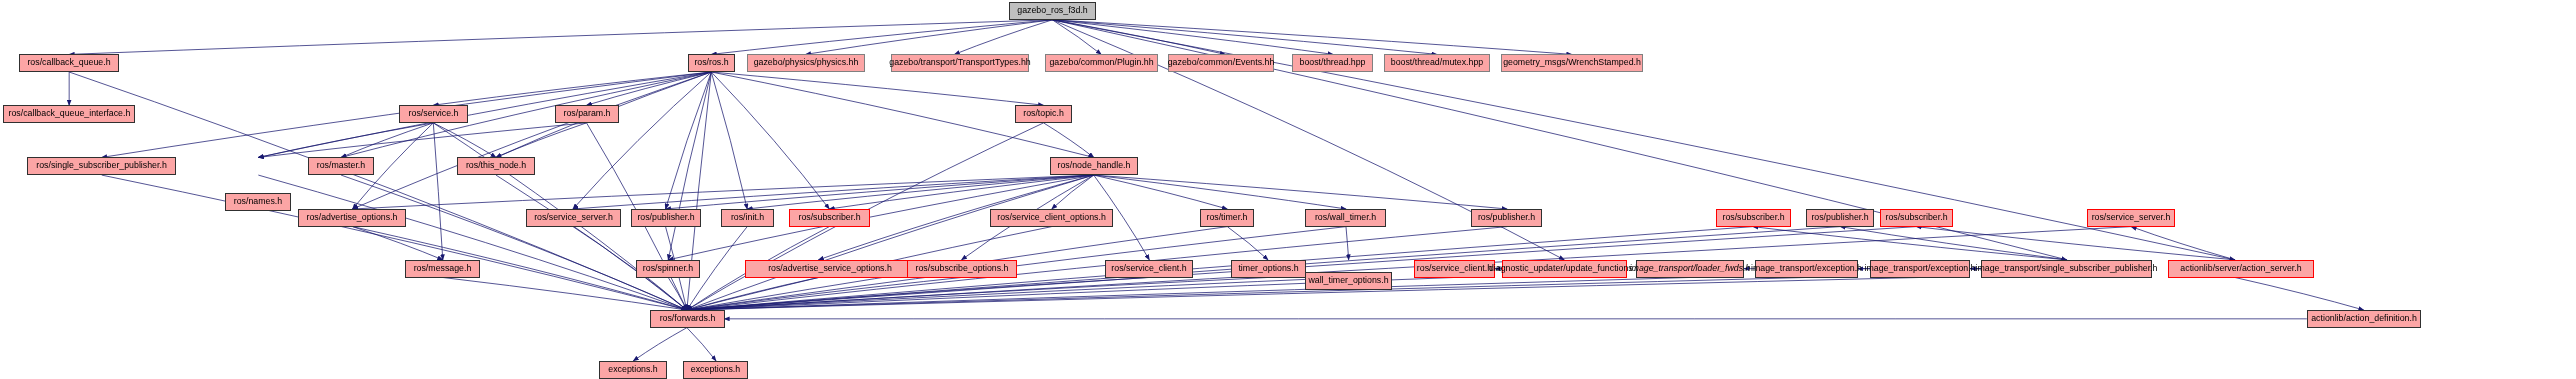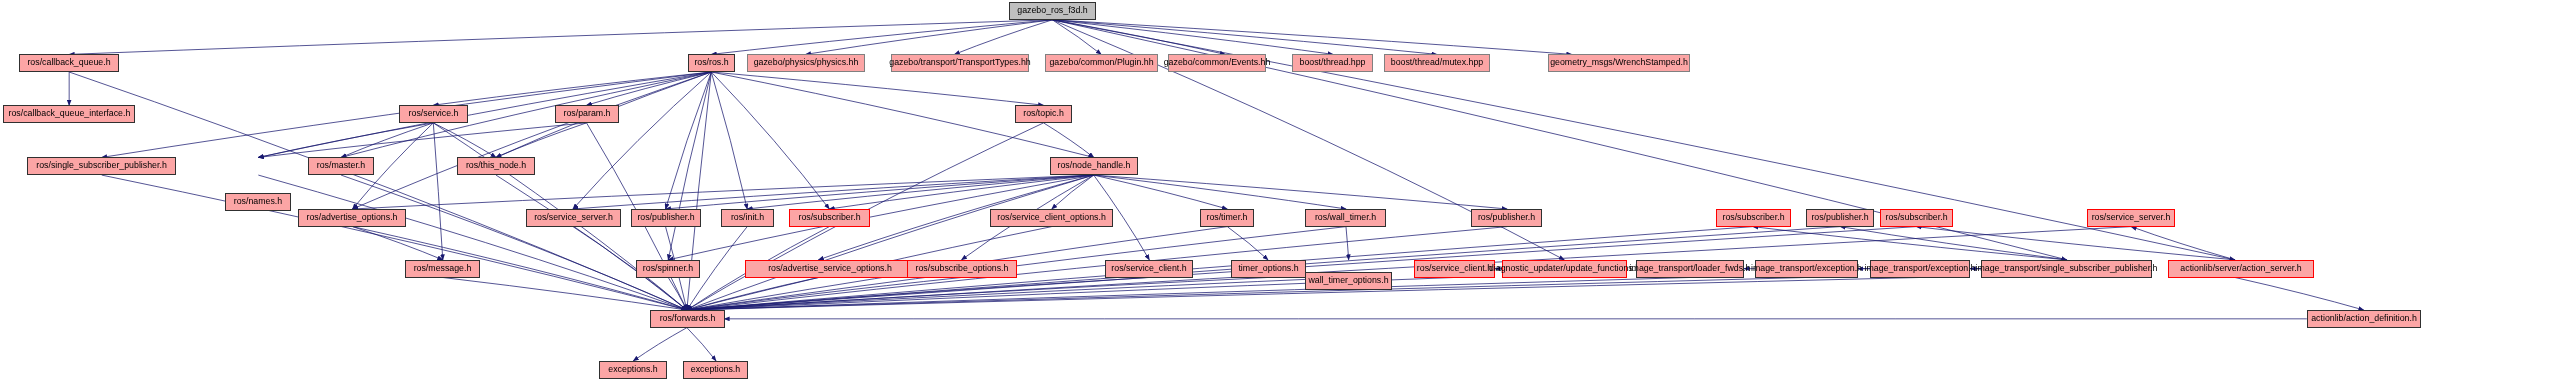--- a/index.html
+++ b/index.html
@@ -141,24 +141,24 @@
         <path d="M3402,470 Q2175,470 1068,470" fill="none" stroke="#191970" stroke-width="1.1" marker-end="url(#arrow)"></path>
       </g>
   </svg>
   <div id="nodes-layer">
       <div class="node root" style="left: 1009px; top: 2px; width: 87px;">gazebo_ros_f3d.h</div>
       <div class="node black" style="left: 19px; top: 54px; width: 100px;">ros/callback_queue.h</div>
       <div class="node black" style="left: 688px; top: 54px; width: 47px;">ros/ros.h</div>
       <div class="node " style="left: 747px; top: 54px; width: 118px;">gazebo/physics/physics.hh</div>
       <div class="node " style="left: 875px; top: 54px; width: 138px; margin-left: 16px;">gazebo/transport/TransportTypes.hh</div>
       <div class="node " style="left: 1045px; top: 54px; width: 113px;">gazebo/common/Plugin.hh</div>
-      <div class="node " style="left: 1168px; top: 54px; width: 98px;">gazebo/common/Events.hh</div>
+      <div class="node " style="left: 1168px; top: 54px; width: 106px;">gazebo/common/Events.hh</div>
       <div class="node " style="left: 1292px; top: 54px; width: 81px;">boost/thread.hpp</div>
       <div class="node " style="left: 1384px; top: 54px; width: 106px;">boost/thread/mutex.hpp</div>
-      <div class="node " style="left: 1501px; top: 54px; width: 142px; margin-left: 47px;">geometry_msgs/WrenchStamped.h</div>
+      <div class="node " style="left: 1501px; top: 54px; width: 142px;">geometry_msgs/WrenchStamped.h</div>
       <div class="node black" style="left: 3.4px; top: 105px; width: 132px;">ros/callback_queue_interface.h</div>
       <div class="node black" style="left: 399px; top: 105px; width: 69px;">ros/service.h</div>
       <div class="node black" style="left: 555px; top: 105px; width: 64px;">ros/param.h</div>
       <div class="node black" style="left: 1015px; top: 105px; width: 57px;">ros/topic.h</div>
       <div class="node black" style="left: 27px; top: 157px; width: 149px;">ros/single_subscriber_publisher.h</div>
       <div class="node black" style="left: 225px; top: 157px; width: 66px; margin-top: 36px;">ros/names.h</div>
       <div class="node black" style="left: 308px; top: 157px; width: 66px;">ros/master.h</div>
       <div class="node black" style="left: 457px; top: 157px; width: 78px;">ros/this_node.h</div>
       <div class="node black" style="left: 1050px; top: 157px; width: 88px;">ros/node_handle.h</div>
       <div class="node black" style="left: 298px; top: 209px; width: 108px;">ros/advertise_options.h</div>
@@ -176,21 +176,21 @@
       <div class="node red" style="left: 2087px; top: 209px; width: 88px;">ros/service_server.h</div>
       <div class="node black" style="left: 405px; top: 260px; width: 75px;">ros/message.h</div>
       <div class="node black" style="left: 636px; top: 260px; width: 64px;">ros/spinner.h</div>
       <div class="node red" style="left: 745px; top: 260px; width: 170px;">ros/advertise_service_options.h</div>
       <div class="node red" style="left: 907px; top: 260px; width: 110px;">ros/subscribe_options.h</div>
       <div class="node black" style="left: 1105px; top: 260px; width: 88px;">ros/service_client.h</div>
       <div class="node black" style="left: 1231px; top: 260px; width: 75px;">timer_options.h</div>
       <div class="node black" style="left: 1305px; top: 260px; width: 87px; margin-top: 12px;">wall_timer_options.h</div>
       <div class="node red" style="left: 1414px; top: 260px; width: 81px;">ros/service_client.h</div>
       <div class="node red" style="left: 1502px; top: 260px; width: 125px;">diagnostic_updater/update_functions.h</div>
-      <div class="node black" style="left: 1636px; top: 260px; width: 108px;">image_transport/loader_fwds.h</div>
+      <div class="node black" style="left: 1636px; top: 260px; width: 108px; font-style: italic;">image_transport/loader_fwds.h</div>
       <div class="node black" style="left: 1755px; top: 260px; width: 103px;">image_transport/exception.h</div>
       <div class="node black" style="left: 1870px; top: 260px; width: 100px;">image_transport/exception.h</div>
       <div class="node black" style="left: 1981px; top: 260px; width: 171px;">image_transport/single_subscriber_publisher.h</div>
       <div class="node red" style="left: 2168px; top: 260px; width: 146px;">actionlib/server/action_server.h</div>
       <div class="node black" style="left: 650px; top: 310px; width: 75px;">ros/forwards.h</div>
       <div class="node black" style="left: 2307px; top: 310px; width: 114px;">actionlib/action_definition.h</div>
       <div class="node black" style="left: 599px; top: 361px; width: 68px;">exceptions.h</div>
       <div class="node black" style="left: 683px; top: 361px; width: 65px;">exceptions.h</div>
     </div>
 </div>

